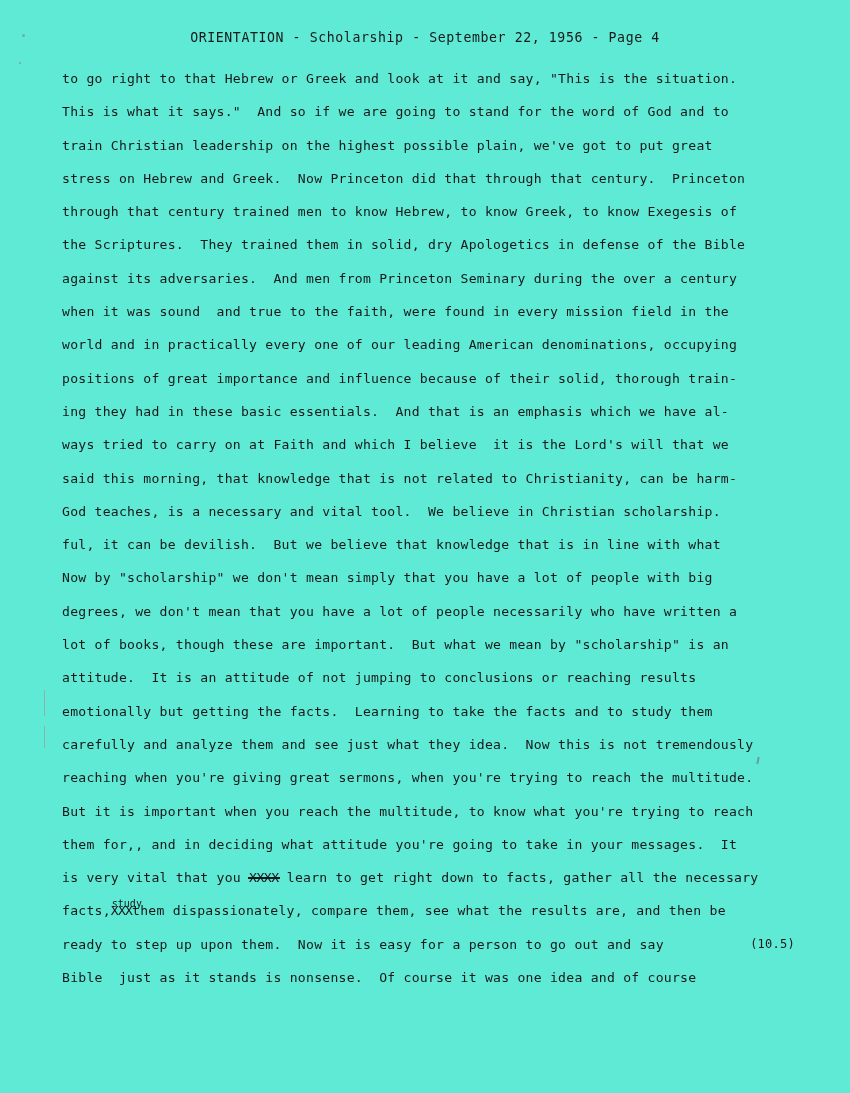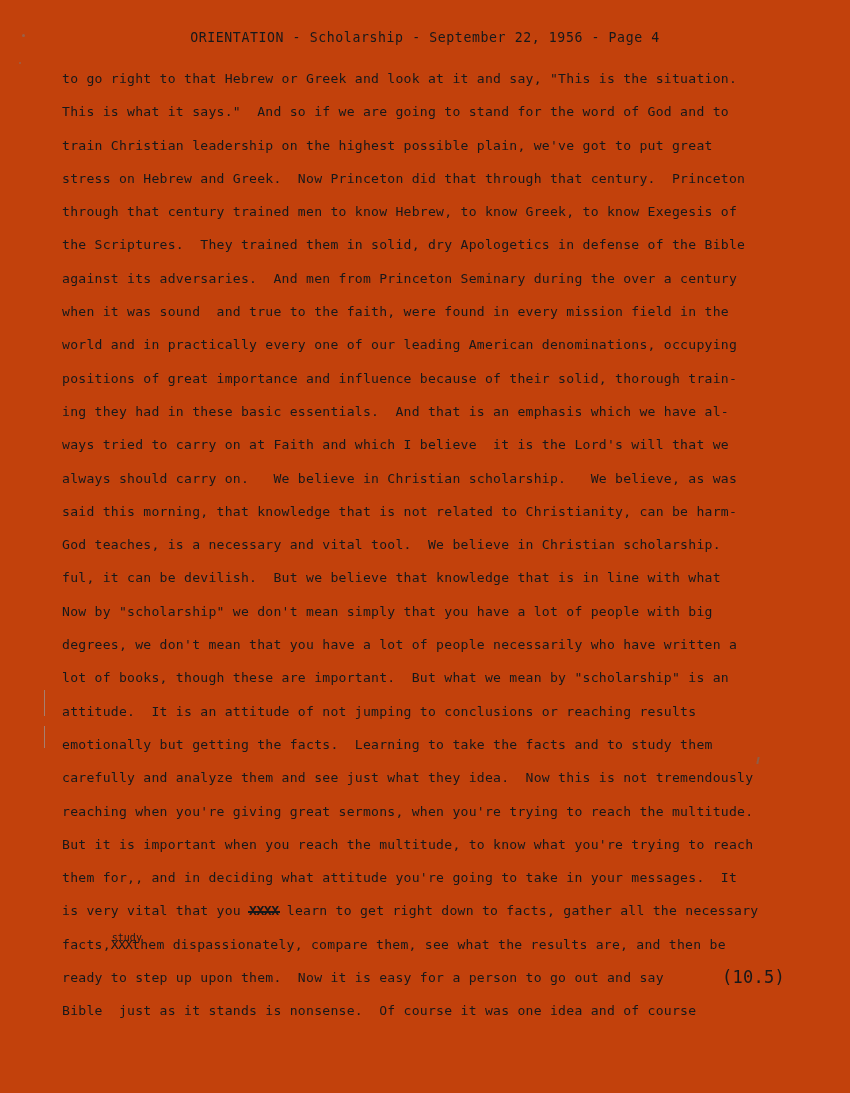--- a/index.html
+++ b/index.html
@@ -4,21 +4,21 @@
 <style>
   html, body {
     margin: 0;
     padding: 0;
     background: #ffffff;
   }
   .page {
     position: relative;
     width: 850px;
     height: 1093px;
-    background: #c2410c;
+    background: #5eead4;
     overflow: hidden;
     font-family: "DejaVu Sans Mono", "Liberation Mono", monospace;
     color: #17181a;
   }
   
   .speck {
     position: absolute;
     background: #7a7a78;
     border-radius: 50%;
     opacity: .55;
@@ -64,21 +64,21 @@
   .line {
     position: relative;
     height: 33.3px;
     line-height: 33.3px;
     font-size: 13.1px;
     letter-spacing: .25px;
     white-space: pre;
   }
   .line .strike {
     position: relative;
-    font-weight: bold;
+    font-weight: normal;
     letter-spacing: -.5px;
   }
   .line .strike::after {
     content: "";
     position: absolute;
     left: -1px;
     right: -1px;
     top: 48%;
     height: 2px;
     background: #17181a;
@@ -93,23 +93,23 @@
   }
   .overtype .over {
     position: absolute;
     left: 1px;
     top: -7px;
     font-size: 10px;
     letter-spacing: 0;
   }
   .timecode {
     position: absolute;
-    right: 17px;
+    right: 7px;
     top: 0;
-    font-size: 17px;
+    font-size: 12px;
     letter-spacing: .25px;
   }
 </style>
 </head>
 <body>
 
 <div class="page">
 
   <div class="speck s1"></div>
   <div class="speck s2"></div>
@@ -126,21 +126,20 @@
     <div class="line">train Christian leadership on the highest possible plain, we've got to put great</div>
     <div class="line">stress on Hebrew and Greek.  Now Princeton did that through that century.  Princeton</div>
     <div class="line">through that century trained men to know Hebrew, to know Greek, to know Exegesis of</div>
     <div class="line">the Scriptures.  They trained them in solid, dry Apologetics in defense of the Bible</div>
     <div class="line">against its adversaries.  And men from Princeton Seminary during the over a century</div>
     <div class="line">when it was sound  and true to the faith, were found in every mission field in the</div>
     <div class="line">world and in practically every one of our leading American denominations, occupying</div>
     <div class="line">positions of great importance and influence because of their solid, thorough train-</div>
     <div class="line">ing they had in these basic essentials.  And that is an emphasis which we have al-</div>
     <div class="line">ways tried to carry on at Faith and which I believe  it is the Lord's will that we</div>
-    <div class="line">always should carry on.   We believe in Christian scholarship.   We believe, as was</div>
     <div class="line">said this morning, that knowledge that is not related to Christianity, can be harm-</div>
     <div class="line">God teaches, is a necessary and vital tool.  We believe in Christian scholarship.</div>
     <div class="line">ful, it can be devilish.  But we believe that knowledge that is in line with what</div>
     <div class="line">Now by "scholarship" we don't mean simply that you have a lot of people with big</div>
     <div class="line">degrees, we don't mean that you have a lot of people necessarily who have written a</div>
     <div class="line">lot of books, though these are important.  But what we mean by "scholarship" is an</div>
     <div class="line">attitude.  It is an attitude of not jumping to conclusions or reaching results</div>
     <div class="line">emotionally but getting the facts.  Learning to take the facts and to study them</div>
     <div class="line">carefully and analyze them and see just what they idea.  Now this is not tremendously</div>
     <div class="line">reaching when you're giving great sermons, when you're trying to reach the multitude.</div>

